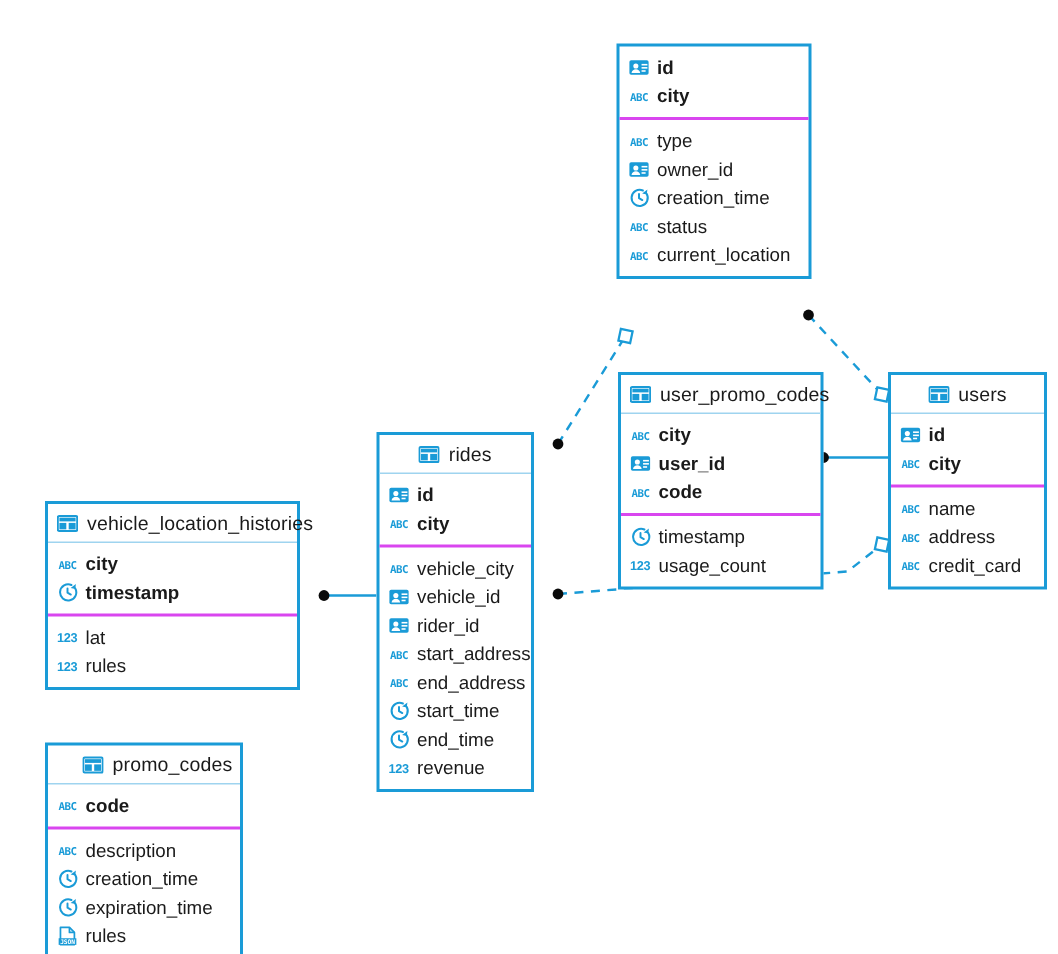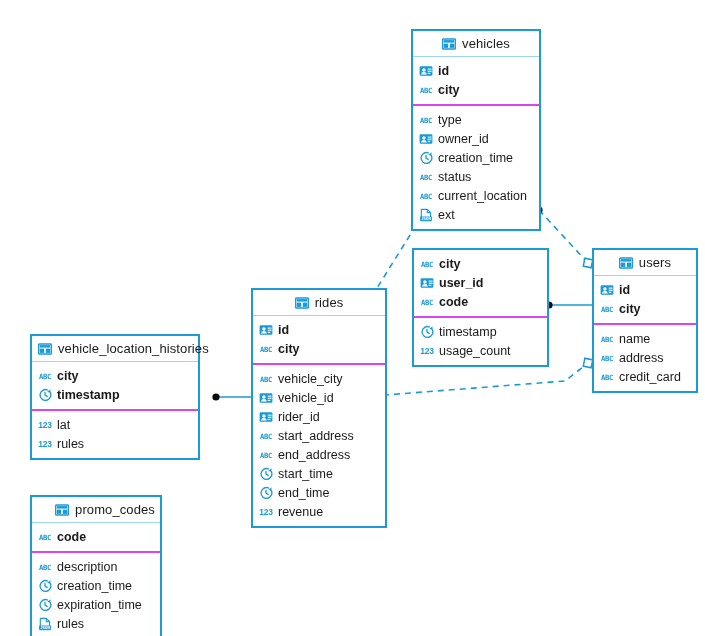--- a/index.html
+++ b/index.html
@@ -83,21 +83,20 @@
     position: relative;
   }
   .ico svg { display: block; }
   .ico-num {
     font-size: 8.5px;
     font-weight: bold;
     color: #1a9bd7;
     line-height: 14px;
     letter-spacing: -0.2px;
     font-family: "Liberation Sans", sans-serif;
-    text-align: center;
   }
 </style>
 </head>
 <body>
 
 <div id="canvas">
   <svg id="edges" viewBox="0 0 705 636" width="705" height="636">
       <g>
         <polyline points="372,296 417,224" fill="none" stroke="#1a9bd7" stroke-width="1.6" stroke-dasharray="6,5"></polyline>
         <circle cx="372" cy="296" r="3.6" fill="#0a0a0a"></circle>
@@ -117,116 +116,105 @@
         <polyline points="216,397 251,397" fill="none" stroke="#1a9bd7" stroke-width="1.6"></polyline>
         <circle cx="216" cy="397" r="3.6" fill="#0a0a0a"></circle>
       </g>
       <g>
         <polyline points="549,305 592,305" fill="none" stroke="#1a9bd7" stroke-width="1.6"></polyline>
         <circle cx="549" cy="305" r="3.6" fill="#0a0a0a"></circle>
       </g>
     </svg>
   <div id="nodes">
       <div class="table-node" style="left: 411px; top: 29px; width: 130px;">
-        <div class="tbl-header" style="justify-content: center;">
+        <div class="tbl-section pk">
+          <div class="field-row key">
+            <span class="ico">
+              <svg width="14" height="14" viewBox="0 0 14 14">
+                <rect x="0.6" y="2.2" width="12.8" height="9.6" rx="1.2" fill="#1a9bd7"></rect>
+                <circle cx="4.9" cy="6.0" r="1.7" fill="#ffffff"></circle>
+                <path d="M2.0 10.6c0.3-1.7 1.5-2.5 2.9-2.5s2.6 0.8 2.9 2.5z" fill="#ffffff"></path>
+                <rect x="8.7" y="4.6" width="3.9" height="1.05" fill="#ffffff"></rect>
+                <rect x="8.7" y="6.7" width="3.9" height="1.05" fill="#ffffff"></rect>
+                <rect x="8.7" y="8.8" width="2.7" height="1.05" fill="#ffffff"></rect>
+              </svg>
+            </span>
+            <span class="field-name">id</span>
+          </div>
+          <div class="field-row key">
+            <span class="ico">
+              <svg width="14" height="14" viewBox="0 0 14 14">
+                <text x="7" y="10.2" font-family="DejaVu Sans Mono, monospace" font-size="7.2" font-weight="bold" fill="#1a9bd7" text-anchor="middle" letter-spacing="-0.3">ABC</text>
+              </svg>
+            </span>
+            <span class="field-name">city</span>
+          </div>
+        </div>
+        <div class="tbl-section">
+          <div class="field-row">
+            <span class="ico">
+              <svg width="14" height="14" viewBox="0 0 14 14">
+                <text x="7" y="10.2" font-family="DejaVu Sans Mono, monospace" font-size="7.2" font-weight="bold" fill="#1a9bd7" text-anchor="middle" letter-spacing="-0.3">ABC</text>
+              </svg>
+            </span>
+            <span class="field-name">type</span>
+          </div>
+          <div class="field-row">
+            <span class="ico">
+              <svg width="14" height="14" viewBox="0 0 14 14">
+                <rect x="0.6" y="2.2" width="12.8" height="9.6" rx="1.2" fill="#1a9bd7"></rect>
+                <circle cx="4.9" cy="6.0" r="1.7" fill="#ffffff"></circle>
+                <path d="M2.0 10.6c0.3-1.7 1.5-2.5 2.9-2.5s2.6 0.8 2.9 2.5z" fill="#ffffff"></path>
+                <rect x="8.7" y="4.6" width="3.9" height="1.05" fill="#ffffff"></rect>
+                <rect x="8.7" y="6.7" width="3.9" height="1.05" fill="#ffffff"></rect>
+                <rect x="8.7" y="8.8" width="2.7" height="1.05" fill="#ffffff"></rect>
+              </svg>
+            </span>
+            <span class="field-name">owner_id</span>
+          </div>
+          <div class="field-row">
+            <span class="ico">
+              <svg width="14" height="14" viewBox="0 0 14 14">
+                <path d="M12.1 4.2 A5.4 5.4 0 1 1 9.6 2.0" fill="none" stroke="#1a9bd7" stroke-width="1.35" stroke-linecap="round"></path>
+                <path d="M12.6 1.3 L12.2 4.6 L9.1 4.0 Z" fill="#1a9bd7"></path>
+                <path d="M7 4.3 L7 7.1 L9.2 8.4" fill="none" stroke="#1a9bd7" stroke-width="1.3" stroke-linecap="round" stroke-linejoin="round"></path>
+              </svg>
+            </span>
+            <span class="field-name">creation_time</span>
+          </div>
+          <div class="field-row">
+            <span class="ico">
+              <svg width="14" height="14" viewBox="0 0 14 14">
+                <text x="7" y="10.2" font-family="DejaVu Sans Mono, monospace" font-size="7.2" font-weight="bold" fill="#1a9bd7" text-anchor="middle" letter-spacing="-0.3">ABC</text>
+              </svg>
+            </span>
+            <span class="field-name">status</span>
+          </div>
+          <div class="field-row">
+            <span class="ico">
+              <svg width="14" height="14" viewBox="0 0 14 14">
+                <text x="7" y="10.2" font-family="DejaVu Sans Mono, monospace" font-size="7.2" font-weight="bold" fill="#1a9bd7" text-anchor="middle" letter-spacing="-0.3">ABC</text>
+              </svg>
+            </span>
+            <span class="field-name">current_location</span>
+          </div>
+        </div>
+      </div>
+      <div class="table-node" style="left: 412px; top: 248px; width: 137px;">
+        <div class="tbl-header" style="justify-content: flex-start;">
           <span class="ico">
             <svg width="14" height="14" viewBox="0 0 14 14">
               <rect x="0.5" y="2" width="13" height="10" rx="1" fill="#ffffff" stroke="#1a9bd7" stroke-width="1.4"></rect>
               <rect x="1.6" y="3.1" width="10.8" height="2.5" fill="#1a9bd7"></rect>
               <rect x="1.6" y="6.6" width="4.6" height="4.3" fill="#1a9bd7"></rect>
               <rect x="7.8" y="6.6" width="4.6" height="4.3" fill="#1a9bd7"></rect>
             </svg>
           </span>
-          <span class="tbl-title">vehicles</span>
-        </div>
-        <div class="tbl-section pk">
-          <div class="field-row key">
-            <span class="ico">
-              <svg width="14" height="14" viewBox="0 0 14 14">
-                <rect x="0.6" y="2.2" width="12.8" height="9.6" rx="1.2" fill="#1a9bd7"></rect>
-                <circle cx="4.9" cy="6.0" r="1.7" fill="#ffffff"></circle>
-                <path d="M2.0 10.6c0.3-1.7 1.5-2.5 2.9-2.5s2.6 0.8 2.9 2.5z" fill="#ffffff"></path>
-                <rect x="8.7" y="4.6" width="3.9" height="1.05" fill="#ffffff"></rect>
-                <rect x="8.7" y="6.7" width="3.9" height="1.05" fill="#ffffff"></rect>
-                <rect x="8.7" y="8.8" width="2.7" height="1.05" fill="#ffffff"></rect>
-              </svg>
-            </span>
-            <span class="field-name">id</span>
-          </div>
-          <div class="field-row key">
-            <span class="ico">
-              <svg width="14" height="14" viewBox="0 0 14 14">
-                <text x="7" y="10.2" font-family="DejaVu Sans Mono, monospace" font-size="7.2" font-weight="bold" fill="#1a9bd7" text-anchor="middle" letter-spacing="-0.3">ABC</text>
-              </svg>
-            </span>
-            <span class="field-name">city</span>
-          </div>
-        </div>
-        <div class="tbl-section">
-          <div class="field-row">
-            <span class="ico">
-              <svg width="14" height="14" viewBox="0 0 14 14">
-                <text x="7" y="10.2" font-family="DejaVu Sans Mono, monospace" font-size="7.2" font-weight="bold" fill="#1a9bd7" text-anchor="middle" letter-spacing="-0.3">ABC</text>
-              </svg>
-            </span>
-            <span class="field-name">type</span>
-          </div>
-          <div class="field-row">
-            <span class="ico">
-              <svg width="14" height="14" viewBox="0 0 14 14">
-                <rect x="0.6" y="2.2" width="12.8" height="9.6" rx="1.2" fill="#1a9bd7"></rect>
-                <circle cx="4.9" cy="6.0" r="1.7" fill="#ffffff"></circle>
-                <path d="M2.0 10.6c0.3-1.7 1.5-2.5 2.9-2.5s2.6 0.8 2.9 2.5z" fill="#ffffff"></path>
-                <rect x="8.7" y="4.6" width="3.9" height="1.05" fill="#ffffff"></rect>
-                <rect x="8.7" y="6.7" width="3.9" height="1.05" fill="#ffffff"></rect>
-                <rect x="8.7" y="8.8" width="2.7" height="1.05" fill="#ffffff"></rect>
-              </svg>
-            </span>
-            <span class="field-name">owner_id</span>
-          </div>
-          <div class="field-row">
-            <span class="ico">
-              <svg width="14" height="14" viewBox="0 0 14 14">
-                <path d="M12.1 4.2 A5.4 5.4 0 1 1 9.6 2.0" fill="none" stroke="#1a9bd7" stroke-width="1.35" stroke-linecap="round"></path>
-                <path d="M12.6 1.3 L12.2 4.6 L9.1 4.0 Z" fill="#1a9bd7"></path>
-                <path d="M7 4.3 L7 7.1 L9.2 8.4" fill="none" stroke="#1a9bd7" stroke-width="1.3" stroke-linecap="round" stroke-linejoin="round"></path>
-              </svg>
-            </span>
-            <span class="field-name">creation_time</span>
-          </div>
-          <div class="field-row">
-            <span class="ico">
-              <svg width="14" height="14" viewBox="0 0 14 14">
-                <text x="7" y="10.2" font-family="DejaVu Sans Mono, monospace" font-size="7.2" font-weight="bold" fill="#1a9bd7" text-anchor="middle" letter-spacing="-0.3">ABC</text>
-              </svg>
-            </span>
-            <span class="field-name">status</span>
-          </div>
-          <div class="field-row">
-            <span class="ico">
-              <svg width="14" height="14" viewBox="0 0 14 14">
-                <text x="7" y="10.2" font-family="DejaVu Sans Mono, monospace" font-size="7.2" font-weight="bold" fill="#1a9bd7" text-anchor="middle" letter-spacing="-0.3">ABC</text>
-              </svg>
-            </span>
-            <span class="field-name">current_location</span>
-          </div>
-          <div class="field-row">
-            <span class="ico">
-              <svg width="14" height="14" viewBox="0 0 14 14">
-                <path d="M2.3 1.3 h6.0 l3.3 3.3 v8.1 h-9.3 z" fill="#ffffff" stroke="#1a9bd7" stroke-width="1.15" stroke-linejoin="round"></path>
-                <path d="M8.3 1.3 v3.3 h3.3" fill="none" stroke="#1a9bd7" stroke-width="1.15" stroke-linejoin="round"></path>
-                <rect x="1.1" y="8.5" width="11.8" height="4.4" fill="#1a9bd7"></rect>
-                <text x="7" y="12.15" font-family="DejaVu Sans Mono, monospace" font-size="4.2" font-weight="bold" fill="#ffffff" text-anchor="middle" letter-spacing="-0.1">JSON</text>
-              </svg>
-            </span>
-            <span class="field-name">ext</span>
-          </div>
-        </div>
-      </div>
-      <div class="table-node" style="left: 412px; top: 248px; width: 137px;">
+          <span class="tbl-title">user_promo_codes</span>
+        </div>
         <div class="tbl-section pk">
           <div class="field-row key">
             <span class="ico">
               <svg width="14" height="14" viewBox="0 0 14 14">
                 <text x="7" y="10.2" font-family="DejaVu Sans Mono, monospace" font-size="7.2" font-weight="bold" fill="#1a9bd7" text-anchor="middle" letter-spacing="-0.3">ABC</text>
               </svg>
             </span>
             <span class="field-name">city</span>
           </div>
           <div class="field-row key">
@@ -323,21 +311,21 @@
           <div class="field-row">
             <span class="ico">
               <svg width="14" height="14" viewBox="0 0 14 14">
                 <text x="7" y="10.2" font-family="DejaVu Sans Mono, monospace" font-size="7.2" font-weight="bold" fill="#1a9bd7" text-anchor="middle" letter-spacing="-0.3">ABC</text>
               </svg>
             </span>
             <span class="field-name">credit_card</span>
           </div>
         </div>
       </div>
-      <div class="table-node" style="left: 251px; top: 288px; width: 136px;">
+      <div class="table-node" style="left: 251px; top: 288px; width: 105px;">
         <div class="tbl-header" style="justify-content: center;">
           <span class="ico">
             <svg width="14" height="14" viewBox="0 0 14 14">
               <rect x="0.5" y="2" width="13" height="10" rx="1" fill="#ffffff" stroke="#1a9bd7" stroke-width="1.4"></rect>
               <rect x="1.6" y="3.1" width="10.8" height="2.5" fill="#1a9bd7"></rect>
               <rect x="1.6" y="6.6" width="4.6" height="4.3" fill="#1a9bd7"></rect>
               <rect x="7.8" y="6.6" width="4.6" height="4.3" fill="#1a9bd7"></rect>
             </svg>
           </span>
           <span class="tbl-title">rides</span>

